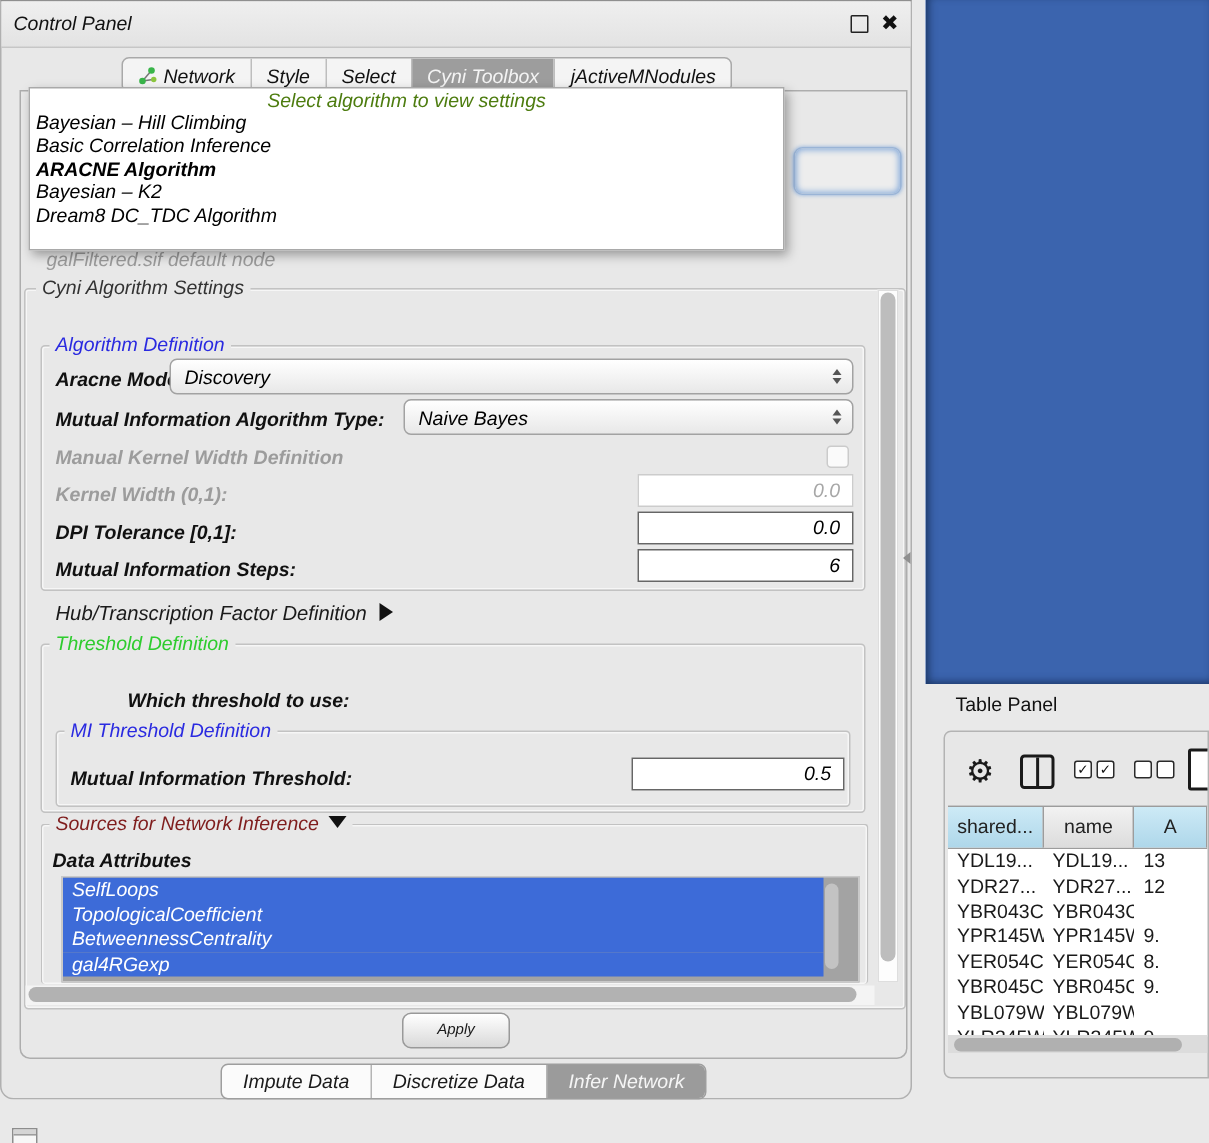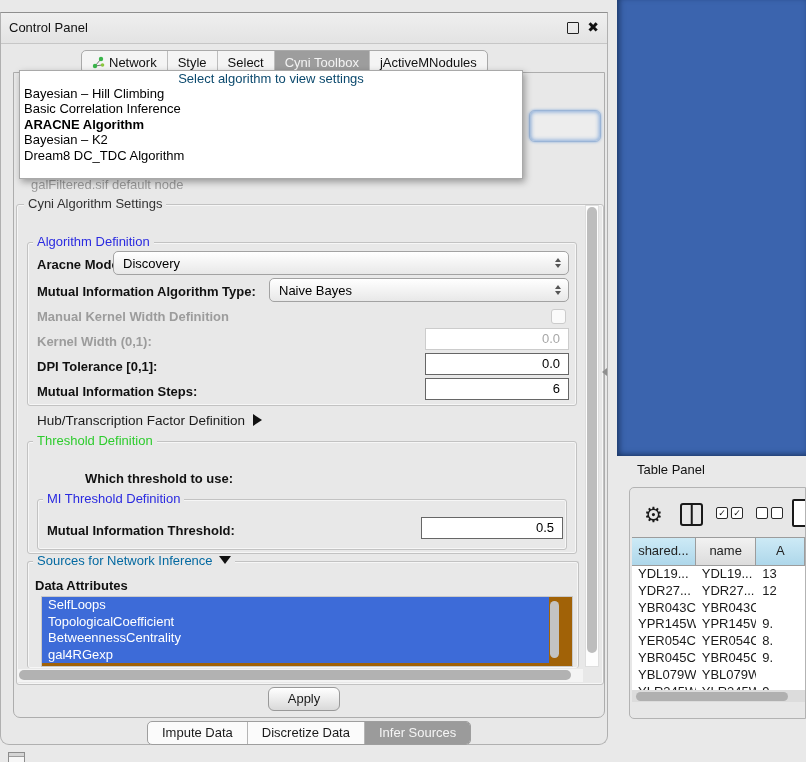--- a/index.html
+++ b/index.html
@@ -1,43 +1,43 @@
 <!DOCTYPE html>
 <html><head>
 <meta charset="utf-8">
 <style>
   html,body{margin:0;padding:0;}
   body{font-family:"Liberation Sans","DejaVu Sans",sans-serif;}
   .app{position:relative;width:806px;height:762px;background:#e9e9e9;overflow:hidden;font-size:13px;color:#1a1a1a;}
   .abs{position:absolute;}
 
   
-  .cp{position:absolute;left:0;top:12px;width:608px;height:733px;background:#e8e8e8;
-      border:1px solid #b0b0b0;border-top:1px solid #8f8f8f;border-radius:0 0 9px 9px;box-sizing:border-box;}
+  .cp{position:absolute;left:0;top:0;width:608px;height:733px;background:#e8e8e8;
+      border:1px solid #b0b0b0;border-top:1px solid #8f8f8f;border-radius:0 0 9px 9px;box-sizing:border-box;font-style:italic;}
   .cp-titlebar{position:absolute;left:0;top:0;width:100%;height:31px;background:linear-gradient(#efefef,#e3e3e3);
       border-bottom:1px solid #c6c6c6;box-sizing:border-box;}
   .cp-title{position:absolute;left:8px;top:7px;font-size:13px;color:#111;}
   .float-ico{position:absolute;right:28px;top:9px;width:10px;height:10px;border:1.6px solid #222;border-radius:1px;}
   .close-ico{position:absolute;right:8px;top:6px;font-size:14px;font-weight:bold;color:#111;}
 
   
   .tabs{position:absolute;left:80px;top:37px;height:22px;display:flex;border:1px solid #a9a9a9;border-radius:5px;
         background:#f4f4f4;overflow:hidden;}
   .tab{display:flex;align-items:center;gap:4px;padding:0 10px;font-size:13px;color:#111;border-left:1px solid #bdbdbd;white-space:nowrap;}
   .tab:first-child{border-left:none;}
   .tab.sel{background:#9d9d9d;color:#f4f4f4;}
 
   
   .content-box{position:absolute;left:12px;top:59px;width:592px;height:646px;background:#e8e8e8;
       border:1px solid #adadad;border-radius:0 0 7px 7px;box-sizing:border-box;}
 
   
   .popup{position:absolute;left:18px;top:57px;width:504px;height:109px;background:#fff;border:1px solid #a9a9a9;
       box-shadow:2px 3px 7px rgba(0,0,0,.35);z-index:50;box-sizing:border-box;}
-  .popup-head{height:15px;text-align:center;color:#0c4a6e;font-size:13px;line-height:15px;}
+  .popup-head{height:15px;text-align:center;color:#4d7c0f;font-size:13px;line-height:15px;}
   .popup-item{height:15.4px;line-height:15.4px;padding-left:4px;font-size:13px;color:#000;white-space:nowrap;}
   .popup-item.bold{font-weight:bold;}
   .ghost-combo{position:absolute;left:30px;top:164px;color:#9b9b9b;font-size:13px;z-index:4;}
   .combo-fragment{position:absolute;left:528px;top:97px;width:70px;height:30px;border-radius:6px;background:#ededed;
       border:1px solid #9ab4d6;box-shadow:0 0 4px 1px #86abdb inset,0 0 3px #86abdb;z-index:4;}
 
   
   .gbox{position:absolute;border:1px solid #c2c2c2;border-radius:3px;box-shadow:0 0 0 1px #f6f6f6 inset;box-sizing:border-box;}
   .gtitle{position:absolute;background:#e8e8e8;padding:0 4px;font-size:13px;line-height:13px;}
   .blue{color:#2a2ae0;} .green{color:#2ecc2e;}
@@ -53,33 +53,33 @@
   .stepper i{width:0;height:0;border-left:3.5px solid transparent;border-right:3.5px solid transparent;display:block;}
   .stepper .up{border-bottom:4px solid #555;} .stepper .dn{border-top:4px solid #555;}
   .chk{position:absolute;width:13px;height:13px;border:1px solid #cbcbcb;border-radius:3px;background:#fafafa;}
 
   .tri-right{display:inline-block;width:0;height:0;border-top:6px solid transparent;border-bottom:6px solid transparent;
       border-left:9px solid #111;vertical-align:-1px;margin-left:8px;}
   .tri-down{display:inline-block;width:0;height:0;border-left:6px solid transparent;border-right:6px solid transparent;
       border-top:8px solid #111;vertical-align:1px;margin-left:6px;}
 
   
-  .attr-list{position:absolute;left:40px;top:583px;width:532px;height:71px;background:#a16207;border:1px solid #c9c9c9;
+  .attr-list{position:absolute;left:40px;top:583px;width:532px;height:71px;background:#a3a3a3;border:1px solid #c9c9c9;
       box-sizing:border-box;overflow:hidden;}
   .attr-item{width:501px;height:16.5px;line-height:16.5px;padding-left:6px;background:#3d6bd8;color:#fff;font-size:13px;}
   .attr-sb{position:absolute;left:508px;top:4px;width:9px;height:57px;background:#c3c3c3;border-radius:5px;}
 
   
   .vsb{position:absolute;left:584px;top:192px;width:14px;height:462px;background:#fdfdfd;border:1px solid #dedede;box-sizing:border-box;}
   .vsb .thumb{position:absolute;left:1px;top:1px;width:10px;height:446px;background:#bdbdbd;border-radius:6px;}
   .hsb{position:absolute;left:16px;top:656px;width:566px;height:13px;background:#f4f4f4;}
   .hsb .thumb{position:absolute;left:2px;top:1px;width:552px;height:10px;background:#b2b2b2;border-radius:6px;}
 
   .apply-btn{position:absolute;left:267px;top:674px;width:72px;height:24px;border:1px solid #999;border-radius:6px;
-      background:linear-gradient(#ffffff,#d9d9d9);font-size:13px;text-align:center;line-height:22px;box-sizing:border-box;}
+      background:linear-gradient(#ffffff,#d9d9d9);font-size:10px;text-align:center;line-height:22px;box-sizing:border-box;}
 
   .btabs{position:absolute;left:146px;top:708px;height:22px;display:flex;border:1px solid #9e9e9e;border-radius:5px;overflow:hidden;background:#fbfbfb;}
   .btab{padding:0 14px;line-height:21px;font-size:13px;border-left:1px solid #b5b5b5;white-space:nowrap;}
   .btab:first-child{border-left:none;}
   .btab.sel{background:#9b9b9b;color:#f5f5f5;}
 
   .corner-ico{position:absolute;left:8px;top:752px;width:15px;height:14px;border:1px solid #8d8d8d;background:#f7f7f7;}
   .corner-ico i{display:block;height:3px;background:#d5d5d5;border-bottom:1px solid #9d9d9d;}
 
   .splitter-arrow{position:absolute;left:602px;top:368px;width:0;height:0;border-top:4px solid transparent;
@@ -199,21 +199,21 @@
 
     <div class="lbl" style="left:84px;top:458px;">Which threshold to use:</div>
 
     <div class="gbox" style="left:36px;top:486px;width:530px;height:51px;"></div>
     <div class="gtitle blue" style="left:42px;top:479px;">MI Threshold Definition</div>
 
     <div class="lbl" style="left:46px;top:510px;">Mutual Information Threshold:</div>
     <div class="field" style="left:420px;top:504px;width:142px;height:22px;">0.5</div>
 
     <div class="gbox" style="left:26px;top:548px;width:552px;height:107px;border-bottom:none;"></div>
-    <div class="gtitle" style="left:32px;top:541px;color:#0369a1;">
+    <div class="gtitle" style="left:32px;top:541px;color:#7f1d1d;">
       <span>Sources for Network Inference</span><span class="tri-down"></span>
     </div>
     <div class="lbl" style="left:34px;top:565px;">Data Attributes</div>
 
     <div class="attr-list">
       <div id="attr-items">
           <div class="attr-item">SelfLoops</div>
           <div class="attr-item">TopologicalCoefficient</div>
           <div class="attr-item">BetweennessCentrality</div>
           <div class="attr-item">gal4RGexp</div>
@@ -226,21 +226,21 @@
       </div>
     <div class="hsb">
         <div class="thumb"></div>
       </div>
 
     <div class="apply-btn">Apply</div>
 
     <div class="btabs" id="bottom-tabs">
         <div class="btab">Impute Data</div>
         <div class="btab">Discretize Data</div>
-        <div class="btab sel">Infer Sources</div>
+        <div class="btab sel">Infer Network</div>
       </div>
 
     <div class="ghost-combo">galFiltered.sif default node</div>
     <div class="combo-fragment"></div>
     <div class="popup">
       <div class="popup-head">Select algorithm to view settings</div>
       <div id="popup-items">
           <div class="popup-item">Bayesian – Hill Climbing</div>
           <div class="popup-item">Basic Correlation Inference</div>
           <div class="popup-item bold">ARACNE Algorithm</div>

